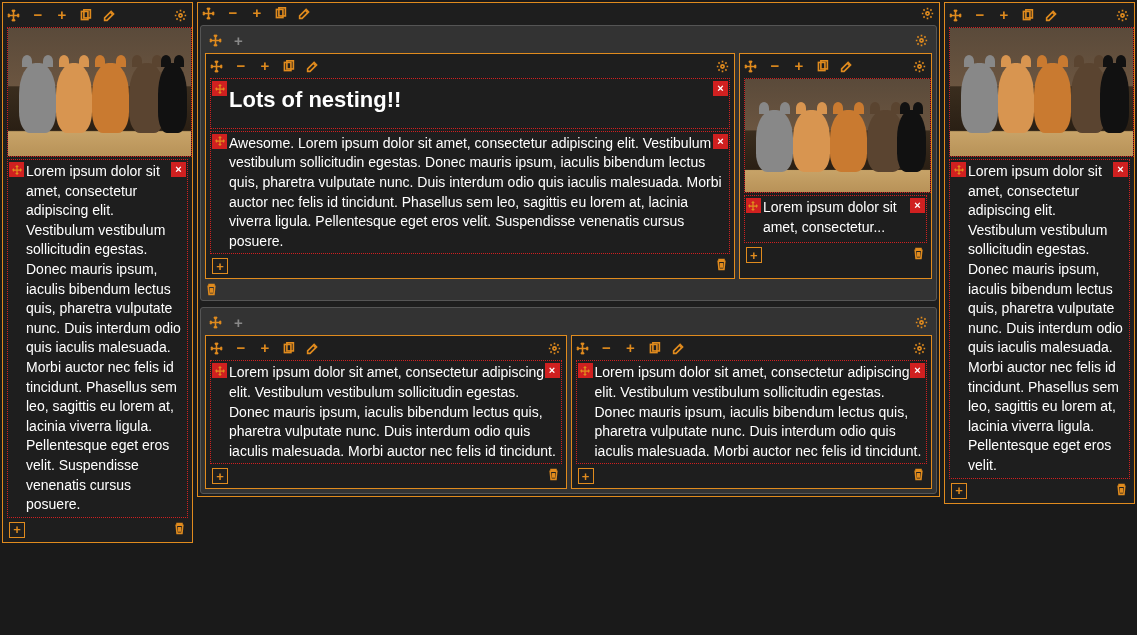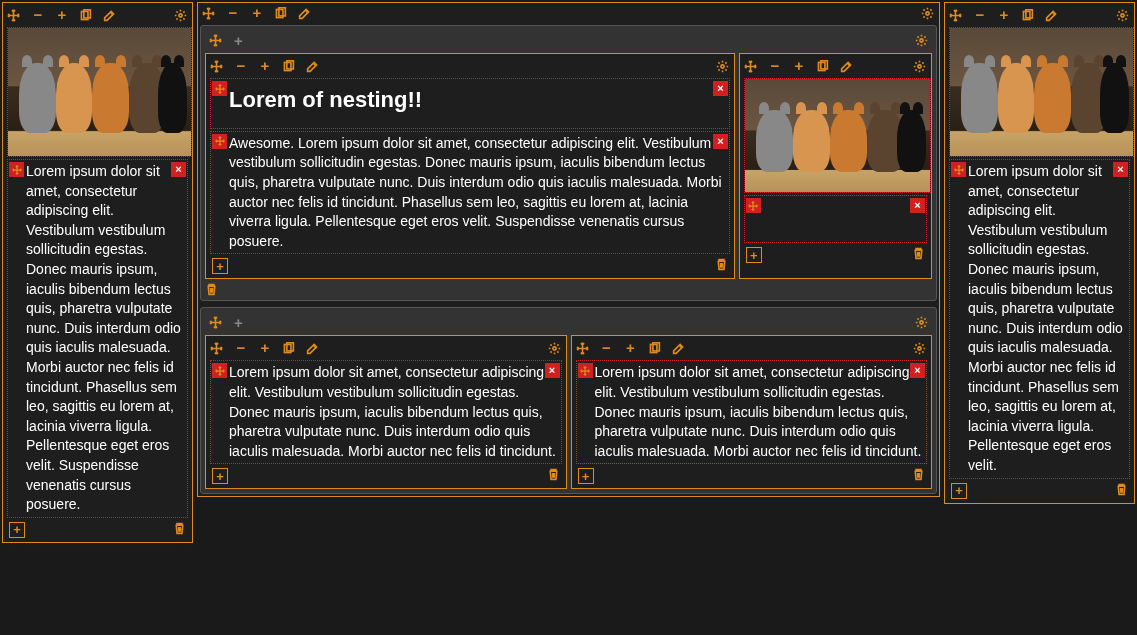--- a/index.html
+++ b/index.html
@@ -358,21 +358,21 @@
                   </svg>
                 </span>
             </div>
             <div class="content-block">
               <div class="move-badge">
                   <svg class="svgicon" style="width:10px;height:10px">
                     <use href="#i-move" stroke="#fff"></use>
                   </svg>
                 </div>
               <div class="close-badge">×</div>
-              <h2>Lorem of nesting!!</h2>
+              <h2>Lots of nesting!!</h2>
             </div>
             <div class="content-block">
               <div class="move-badge">
                   <svg class="svgicon" style="width:10px;height:10px">
                     <use href="#i-move" stroke="#fff"></use>
                   </svg>
                 </div>
               <div class="close-badge">×</div>
               <span>Awesome. Lorem ipsum dolor sit amet, consectetur adipiscing elit. Vestibulum vestibulum sollicitudin egestas. Donec mauris ipsum, iaculis bibendum lectus quis, pharetra vulputate nunc. Duis interdum odio quis iaculis malesuada. Morbi auctor nec felis id tincidunt. Phasellus sem leo, sagittis eu lorem at, lacinia viverra ligula. Pellentesque eget eros velit. Suspendisse venenatis cursus posuere.</span>
             </div>
@@ -442,20 +442,21 @@
                   </div>
               </div>
             </div>
             <div class="content-block" style="height:48px;overflow:hidden;">
               <div class="move-badge">
                   <svg class="svgicon" style="width:10px;height:10px">
                     <use href="#i-move" stroke="#fff"></use>
                   </svg>
                 </div>
               <div class="close-badge">×</div>
+              <span>Lorem ipsum dolor sit amet, consectetur...</span>
             </div>
             <div class="panel-footer">
               <span class="footer-btn">+</span>
               <span class="trash">
                   <svg class="svgicon">
                     <use href="#i-trash"></use>
                   </svg>
                 </span>
             </div>
           </div>

